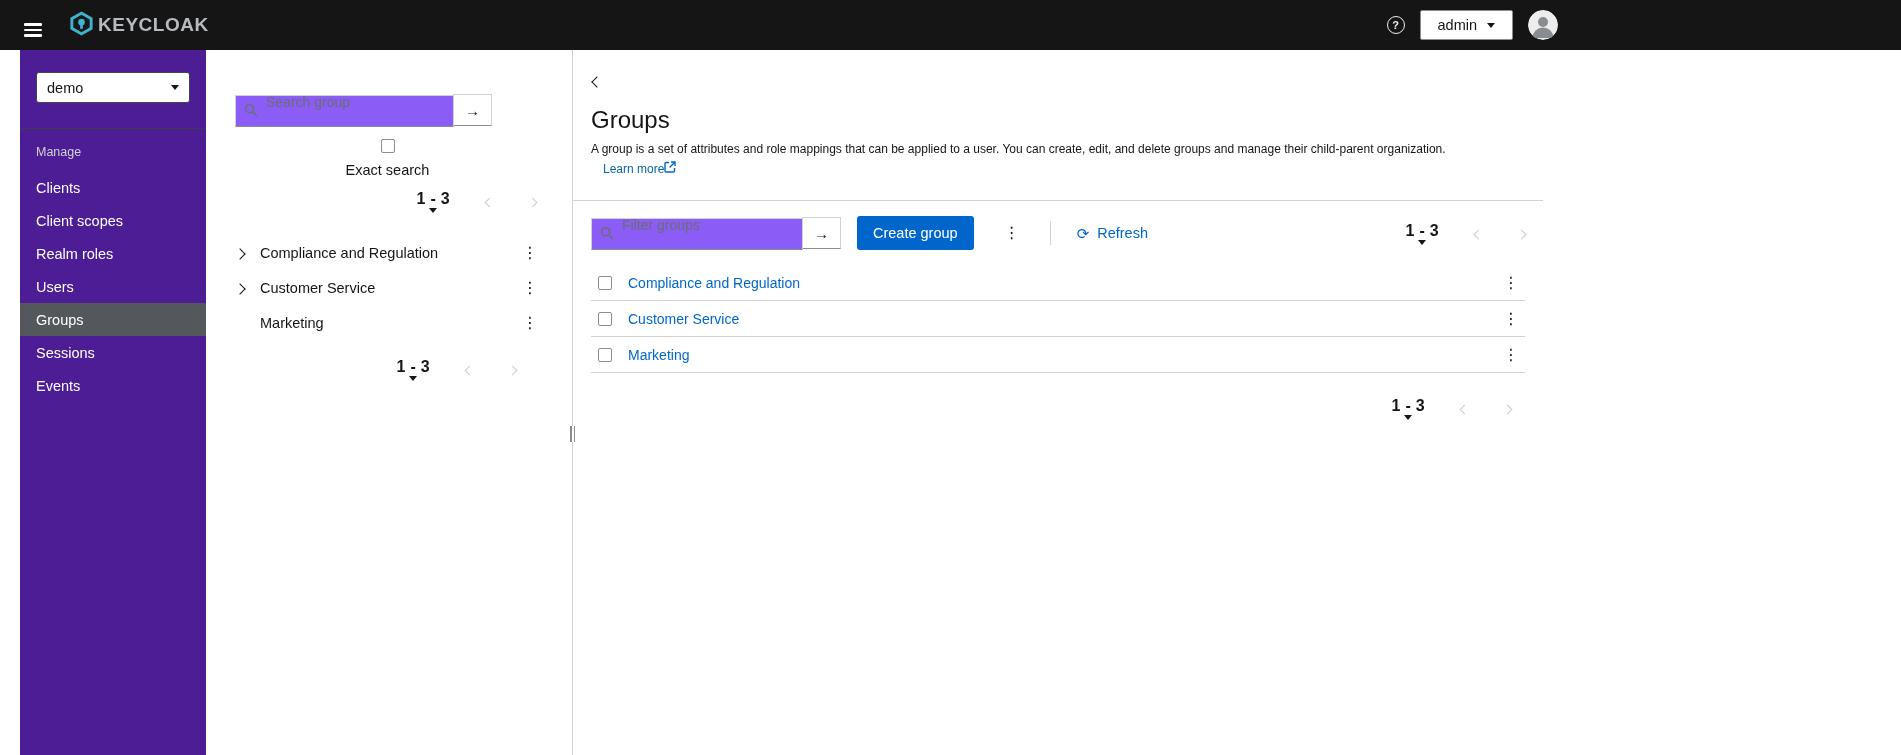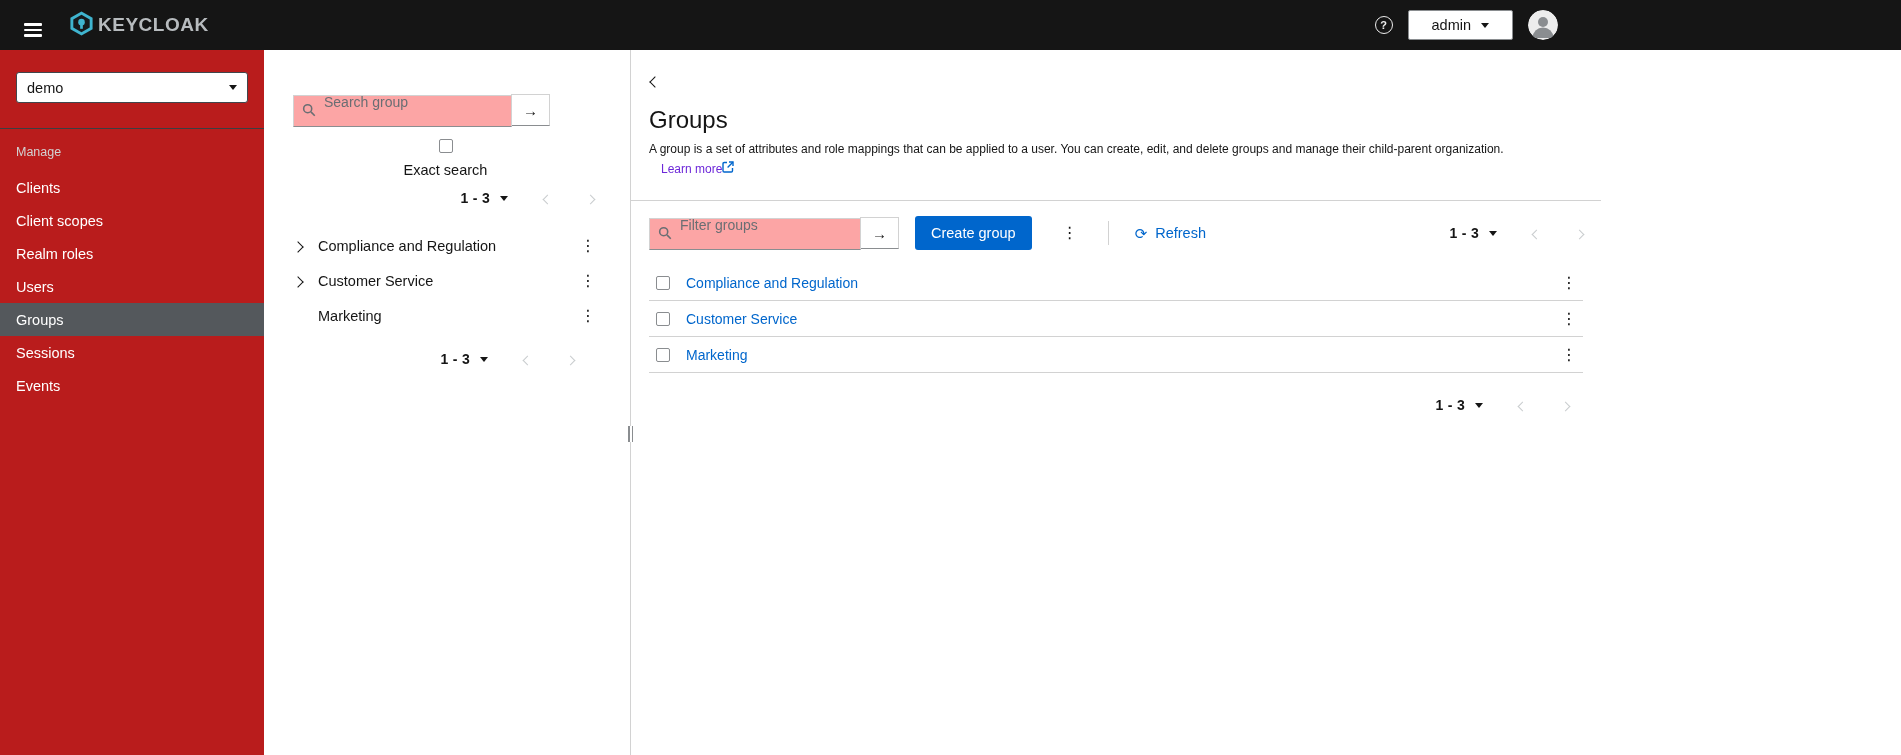--- a/index.html
+++ b/index.html
@@ -11,52 +11,52 @@
   
   .masthead{position:relative;height:50px;background:#151515;display:flex;align-items:center;padding:0 10px;}
   .hamburger{background:none;border:none;padding:10px 14px;}
   .bars{display:inline-flex;flex-direction:column;gap:3px;}
   .bars i{display:block;width:18px;height:2.5px;background:#fff;border-radius:1px;}
   .brand{display:flex;align-items:center;gap:3px;margin-left:12px;}
   .brand-text{font-weight:700;font-size:19px;letter-spacing:.5px;color:#b7bbbe;}
   .mast-right{position:absolute;right:343px;top:0;height:50px;display:flex;align-items:center;gap:15px;}
   .help-btn{background:none;border:none;}
   .help-circle{display:inline-flex;width:18px;height:18px;border:1.6px solid #ededed;border-radius:50%;color:#ededed;font-size:11px;font-weight:700;align-items:center;justify-content:center;}
-  .user-dd{height:30px;background:#fff;border:1px solid #8a8d90;border-radius:2px;display:flex;align-items:center;gap:10px;padding:0 23px;font-size:14.5px;color:#151515;}
+  .user-dd{height:30px;background:#fff;border:1px solid #8a8d90;border-radius:2px;display:flex;align-items:center;gap:10px;padding:0 17px;font-size:14.5px;color:#151515;}
   .avatar{display:inline-flex;width:30px;height:30px;border-radius:50%;overflow:hidden;cursor:pointer;}
 
   
   .layout{display:flex;height:705px;align-items:stretch;}
 
   
-  .sidebar{width:264px;flex:none;background:#b91c1c;color:#fff;}
+  .sidebar{width:186px;flex:none;background:#4c1d95;color:#fff;margin-left:20px;}
   .realm-box{padding:22px 16px 25px;border-bottom:1px solid #3c3f42;}
   .realm-select{width:100%;height:31px;background:#fff;border:1px solid #40464c;border-radius:3px;display:flex;align-items:center;justify-content:space-between;padding:0 10px;font-size:14.5px;color:#151515;}
   .nav-section{padding-top:8px;}
   .nav-section.configure{margin-top:22px;border-top:1px solid #3c3f42;}
   .nav-label{font-size:12.5px;color:#d2d2d2;padding:8px 16px 12px;}
   .nav{list-style:none;}
   .nav li{height:33px;display:flex;align-items:center;padding:0 16px;font-size:14.5px;color:#fff;cursor:pointer;}
   .nav li.current{background:#54585c;}
 
   
   .chev{display:inline-block;width:7px;height:7px;border-right:1.7px solid currentColor;border-bottom:1.7px solid currentColor;}
   .chev.left{transform:rotate(135deg);}
   .chev.right{transform:rotate(-45deg);}
   .chev.thin{border-width:1.4px;width:8px;height:8px;}
   .caret{display:inline-block;width:0;height:0;border-left:4.5px solid transparent;border-right:4.5px solid transparent;border-top:5.5px solid currentColor;}
   .kebab{background:none;border:none;font-size:16px;line-height:1;color:#151515;padding:2px 4px;}
   .input-group{display:flex;height:32px;}
   .ig-field{position:relative;flex:1;}
-  .ig-field input{width:100%;height:100%;border:1px solid #d2d2d2;border-bottom-color:#8a8d90;padding:0 8px 17px 30px;font-size:14px;color:#151515;background:#fca5a5;}
+  .ig-field input{width:100%;height:100%;border:1px solid #d2d2d2;border-bottom-color:#8a8d90;padding:0 8px 17px 30px;font-size:14px;color:#151515;background:#8b5cf6;}
   .ig-field input::placeholder{color:#6a6e73;}
   .sicon{position:absolute;left:9px;top:9px;}
   .go-btn{width:39px;background:#fff;border:1px solid #d2d2d2;border-bottom-color:#8a8d90;margin-left:-1px;font-size:15px;color:#151515;}
   .pager{display:flex;align-items:center;justify-content:flex-end;}
-  .pager-count{display:flex;align-items:center;gap:10px;background:none;border:none;font-size:14px;color:#151515;}
+  .pager-count{display:flex;align-items:center;background:none;border:none;font-size:16px;color:#151515;flex-direction:column;}
   .pager-count b{font-weight:700;letter-spacing:.3px;}
   .pg{background:none;border:none;color:#c9ccce;padding:0;margin-left:36px;}
   input[type=checkbox]{appearance:none;-webkit-appearance:none;width:14px;height:14px;border:1px solid #8a8d90;border-radius:2px;background:#fff;cursor:pointer;flex:none;}
 
   
   .tree-panel{width:367px;flex:none;border-right:1px solid #d2d2d2;position:relative;background:#fff;padding-top:44px;}
   .tree-search{padding:0 32px 0 29px;}
   .tree-search .input-group{width:257px;}
   .exact{margin-top:13px;display:flex;align-items:center;gap:9px;font-size:14.5px;cursor:pointer;flex-direction:column;}
   .tree-panel .pager{padding:12px 36px 0;}
@@ -66,21 +66,21 @@
   .tree-label{font-size:14.5px;}
   .tree li .kebab{margin-left:auto;}
   .resize-handle{position:absolute;right:-3px;top:376px;width:5px;height:16px;display:flex;justify-content:space-between;background:#fff;cursor:col-resize;}
   .resize-handle i{width:1.5px;height:100%;background:#8a8d90;}
 
   
   .content{width:970px;flex:none;padding:24px 18px 0;background:#fff;}
   .back{background:none;border:none;display:block;color:#151515;margin:0 0 17px 2px;}
   h1.title{font-size:24px;font-weight:400;color:#151515;margin:0 0 5px;}
   .desc{font-size:12px;line-height:20px;max-width:912px;color:#151515;}
-  .learn-more{color:#6d28d9;text-decoration:none;margin-left:12px;display:inline-flex;gap:0;white-space:nowrap;}
+  .learn-more{color:#0369a1;text-decoration:none;margin-left:12px;display:inline-flex;gap:0;white-space:nowrap;}
   .rule{border:none;border-top:1px solid #d2d2d2;margin:21px -18px 0;}
   .toolbar{display:flex;align-items:center;padding:15px 0;}
   .toolbar .input-group{width:250px;}
   .btn-primary{margin-left:16px;height:34px;padding:0 16px;background:#0066cc;color:#fff;border:none;border-radius:3px;font-size:14.5px;}
   .toolbar .kebab{margin-left:26px;}
   .vdiv{width:1px;height:24px;background:#d2d2d2;margin-left:26px;}
   .refresh{margin-left:26px;display:flex;align-items:center;gap:8px;background:none;border:none;color:#0066cc;font-size:14.5px;}
   .sync{font-size:15px;line-height:1;}
   .spacer{flex:1;}
   .trow{display:flex;align-items:center;border-bottom:1px solid #d2d2d2;}

